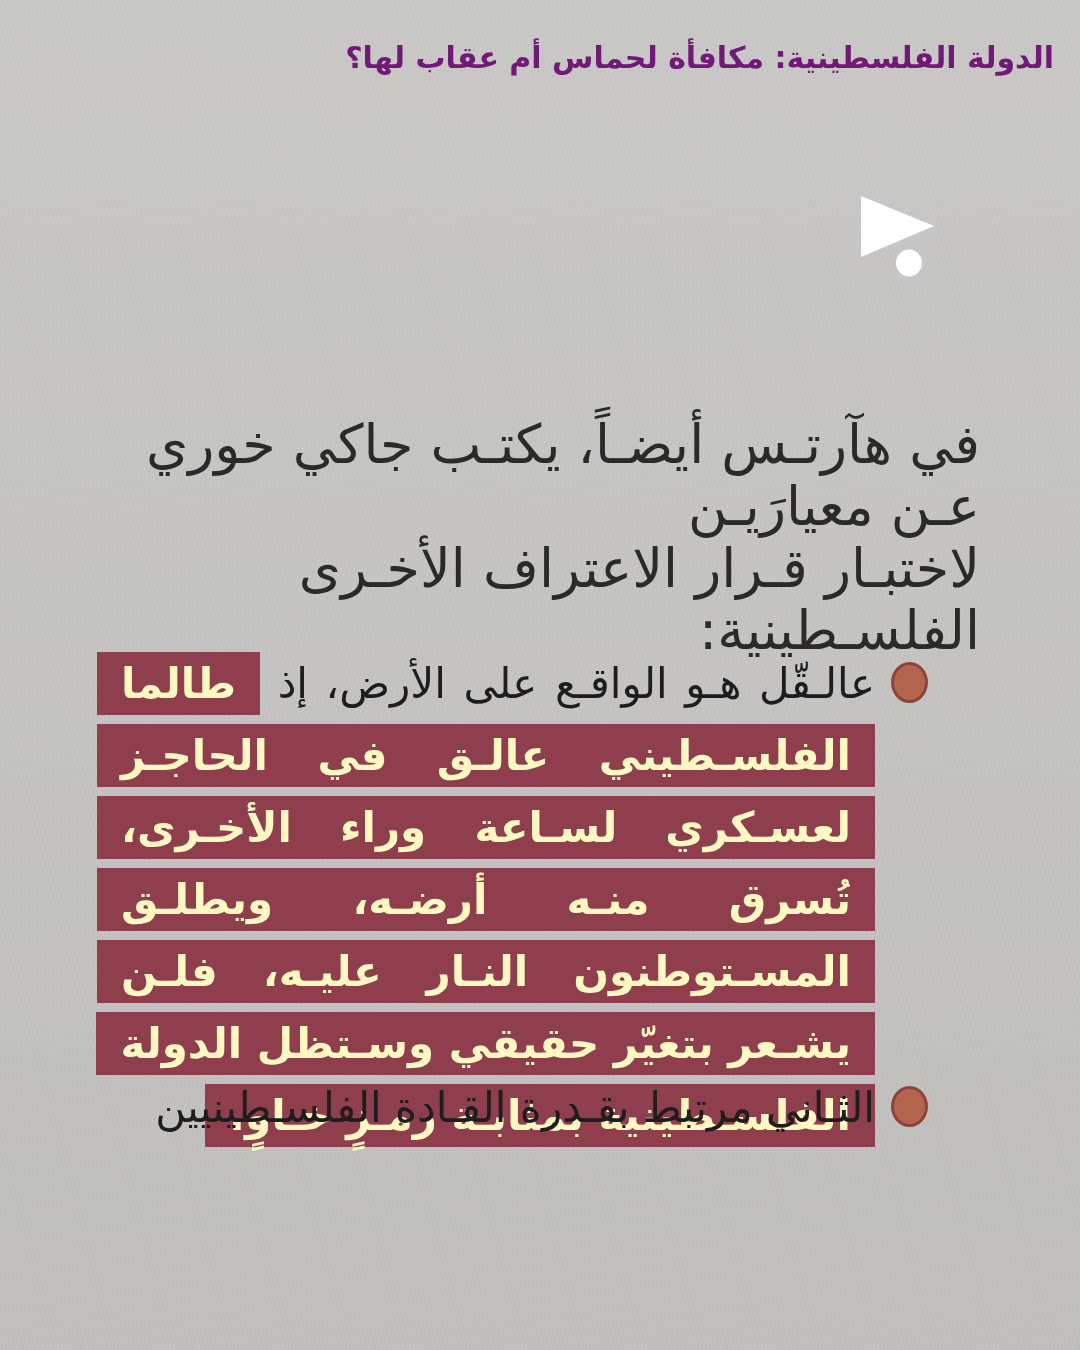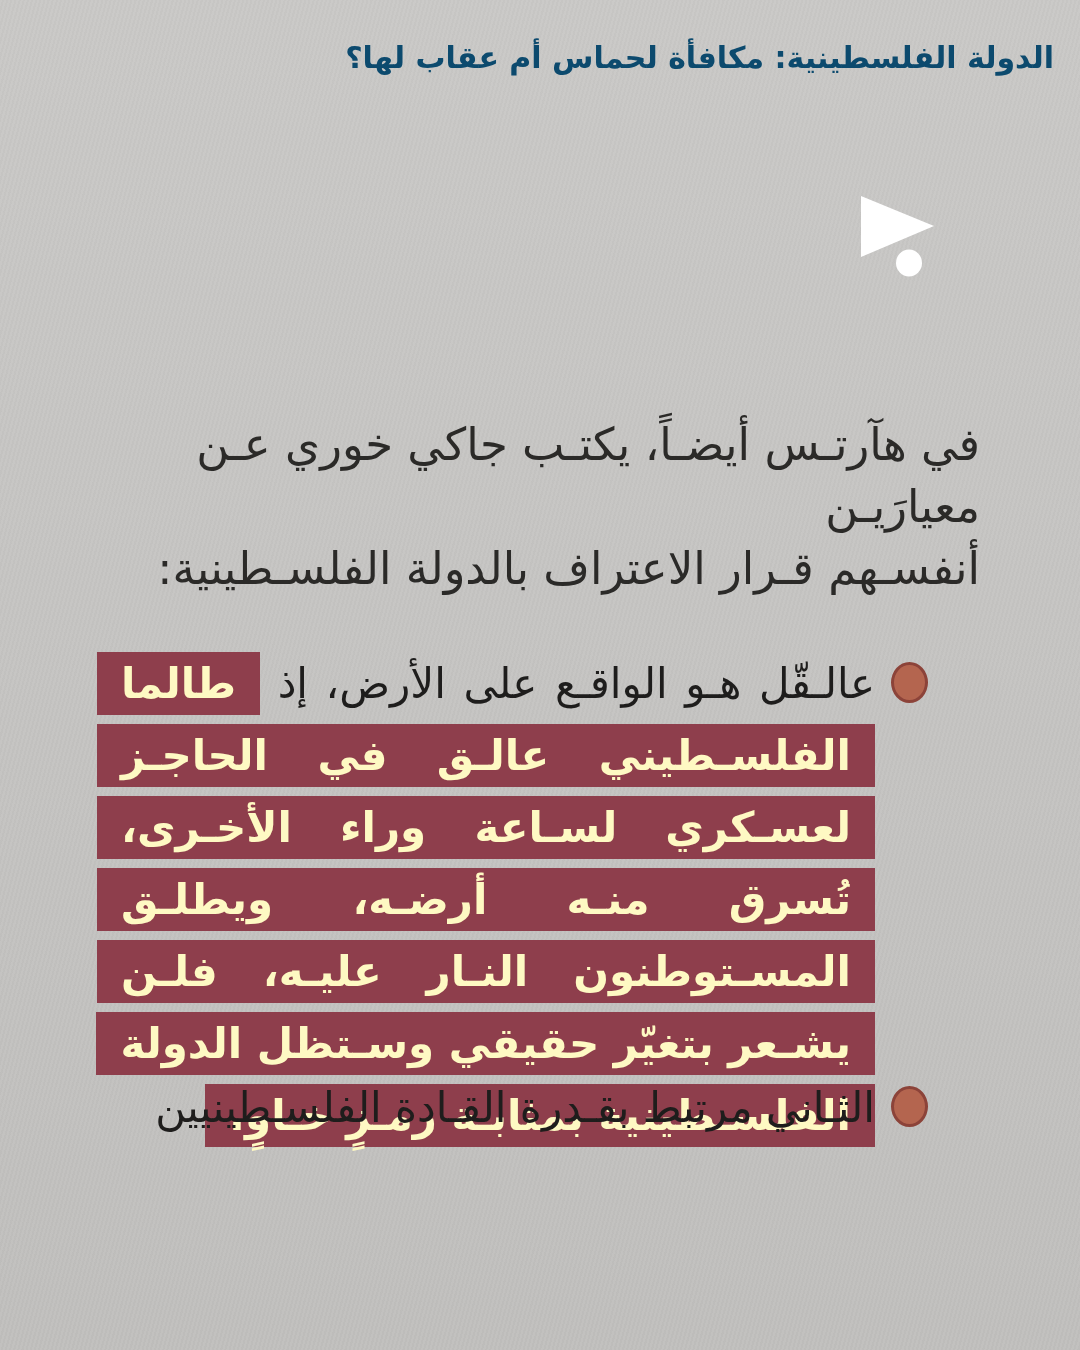--- a/index.html
+++ b/index.html
@@ -14,39 +14,39 @@
     font-family:"DejaVu Sans", sans-serif;
     direction:rtl;
   }
 
   .header-title {
     position:absolute;
     top:40px;
     right:26px;
     font-size:30px;
     font-weight:bold;
-    color:#0c4a6e;
+    color:#701a75;
     letter-spacing:0;
     white-space:nowrap;
   }
 
   .logo {
     position:absolute;
     top:196px;
     right:142px;
     width:78px;
     height:84px;
   }
 
   .intro {
     position:absolute;
     top:414px;
     right:100px;
     width:885px;
-    font-size:45px;
+    font-size:54px;
     line-height:62px;
     color:#2b2a28;
     text-align:right;
   }
 
   .bullet {
     position:absolute;
     right:152px;
     display:flex;
     gap:16px;
@@ -93,21 +93,21 @@
 
 <div class="logo">
   <svg width="78" height="84" viewBox="0 0 78 84" xmlns="http://www.w3.org/2000/svg">
     <polygon points="1,0 74,30 1,61" fill="#ffffff"></polygon>
     <ellipse cx="49" cy="67" rx="13" ry="13.5" fill="#ffffff"></ellipse>
   </svg>
 </div>
 
 <div class="intro">
   <div>في هآرتـس أيضـاً، يكتـب جاكي خوري عـن معيارَيـن</div>
-  <div>أنفسـهم قـرار الاعتراف بالدولة الفلسـطينية:</div>
+  <div>لاختبـار قـرار الاعتراف الأخـرى الفلسـطينية:</div>
 </div>
 
 <div class="bullet bullet-1">
   <span class="bullet-dot"></span>
   <div class="bullet-body">
     <span>عالـقّل هـو الواقـع على الأرض، إذ</span>
     <mark class="hl-mark">طالما الفلسـطيني عالـق في الحاجـز لعسـكري لسـاعة وراء الأخـرى، تُسرق منـه أرضـه، ويطلـق المسـتوطنون النـار عليـه، فلـن يشـعر بتغيّر حقيقي وسـتظل الدولة الفلسـطينية بمثابـة رمـزٍ خـاوٍ.</mark>
   </div>
 </div>
 

